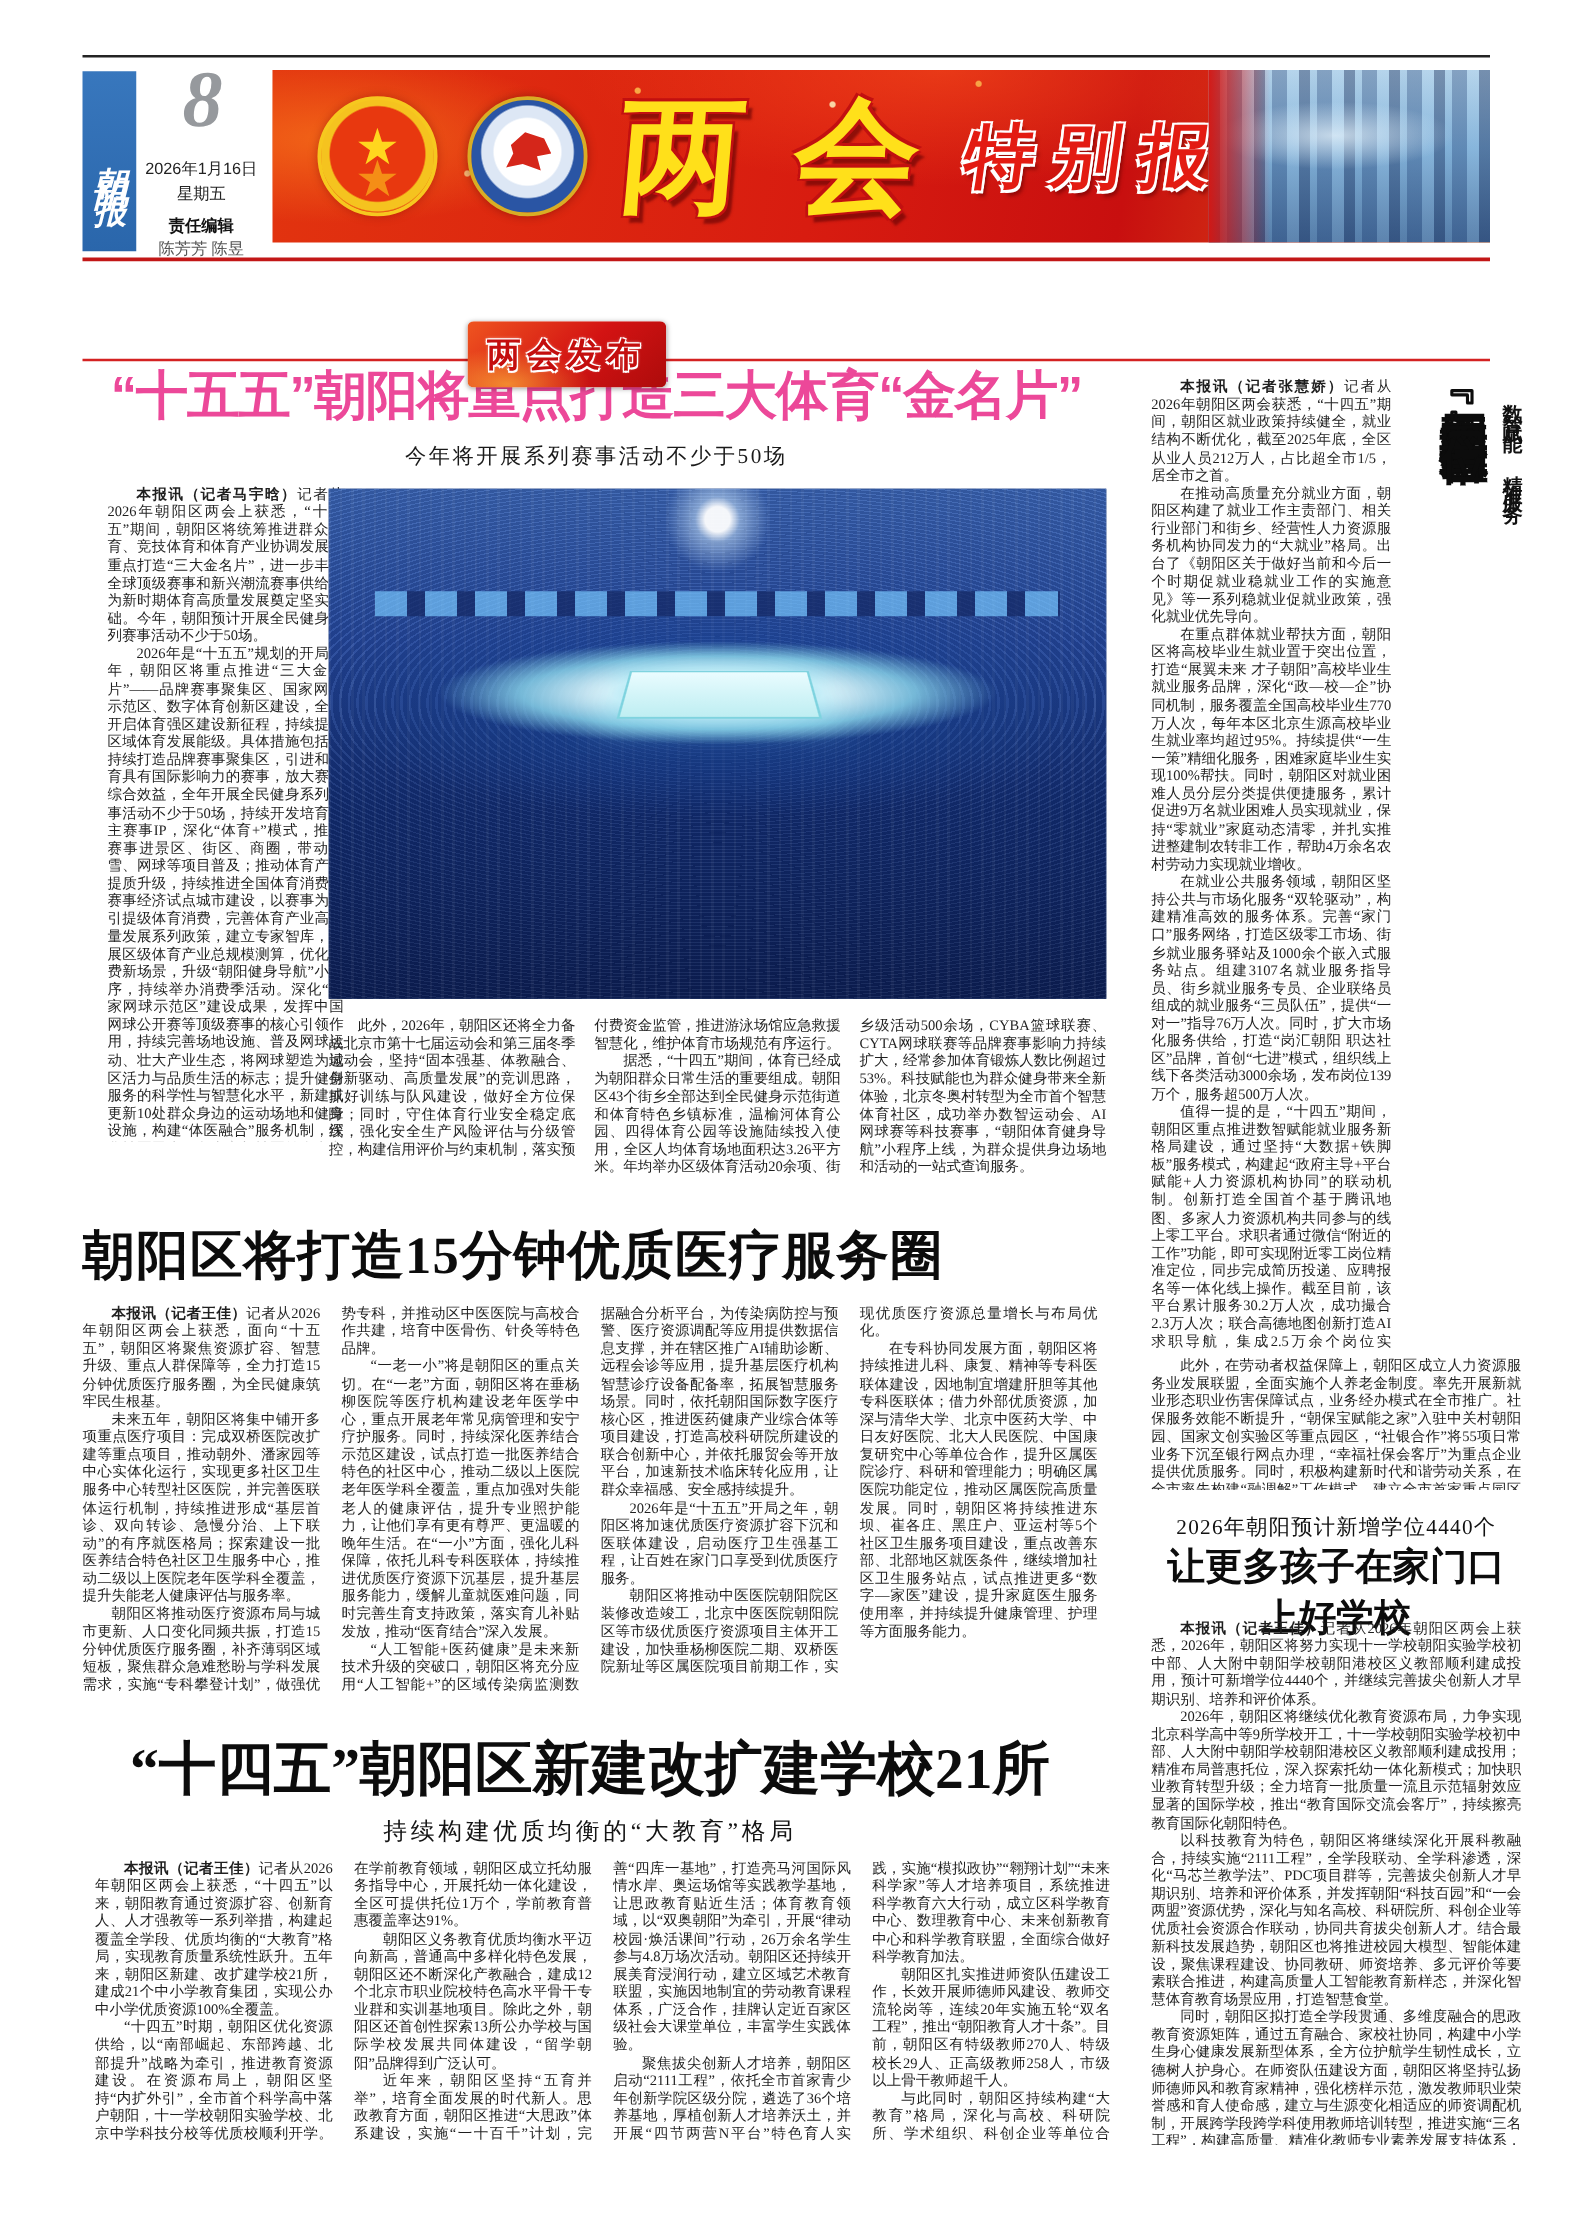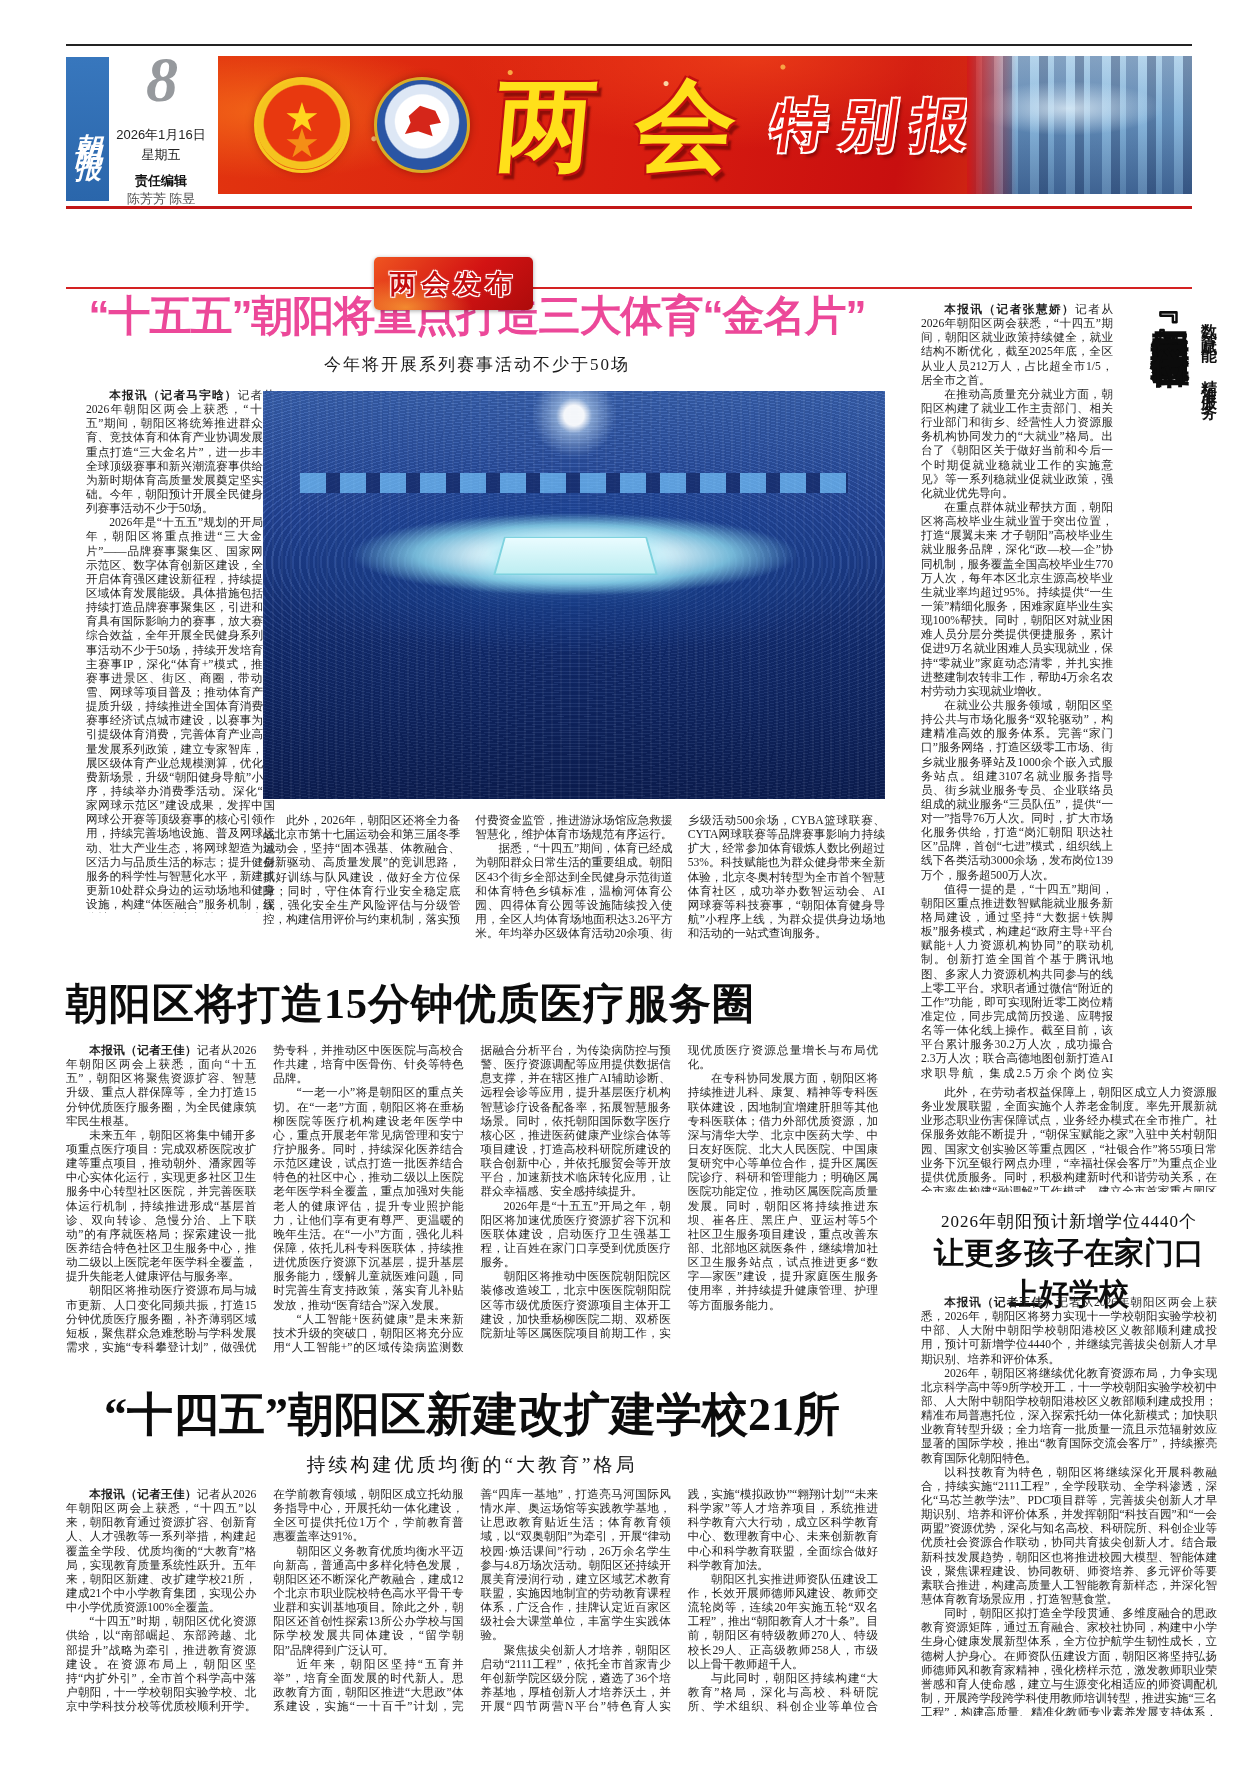--- a/index.html
+++ b/index.html
@@ -72,21 +72,21 @@
   .pre-headline{left:921px;top:1233px;width:296px;text-align:center;font-weight:900;font-size:30px;letter-spacing:0;color:#0c0c0c;}
   
   .bodytext{font-size:11.6px;line-height:1.22;text-align:justify;color:#1f1f1f;overflow:hidden;}
   .bodytext p{margin:0;text-indent:2em;}
   .bodytext b{font-weight:bold;}
   .cols3{column-count:3;column-gap:15px;}
   .cols4{column-count:4;column-gap:17px;}
   .sports-col{left:66px;top:389px;width:189px;height:524px;margin-left:20px;}
   .captions{left:263px;top:814px;width:622px;height:146px;}
   .med-body{left:66px;top:1044px;width:812px;height:314px;}
-  .school-body{left:66px;top:1488px;width:812px;height:230px;}
+  .school-body{left:76px;top:1488px;width:812px;height:230px;}
   .emp-col{left:921px;top:303px;width:192px;height:778px;}
   .emp-tail{left:921px;top:1086px;width:296px;height:106px;}
   .pre-body{left:921px;top:1296px;width:296px;height:420px;}
   
   .emp-vert{left:1119px;top:300px;width:100px;height:790px;display:flex;flex-direction:row;justify-content:flex-end;}
   .vert-headline{writing-mode:vertical-rl;text-orientation:upright;font-weight:900;font-size:39px;line-height:1.15;
       letter-spacing:1px;color:#0c0c0c;}
   .vert-kicker{writing-mode:vertical-rl;text-orientation:upright;font-weight:bold;font-size:16px;letter-spacing:8px;
       color:#111;margin-left:6px;padding-top:10px;}
   

